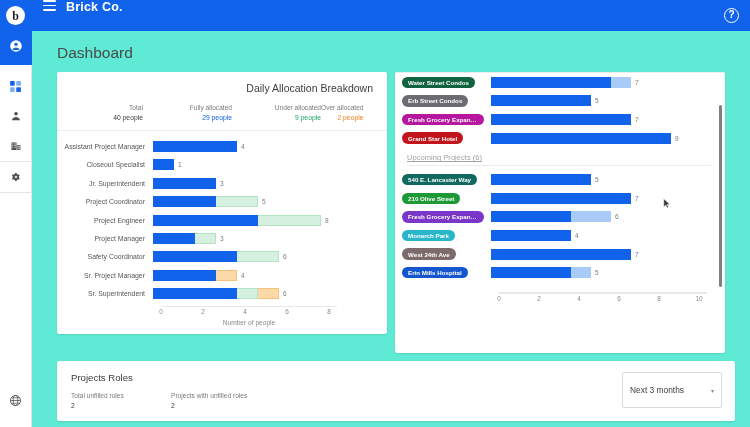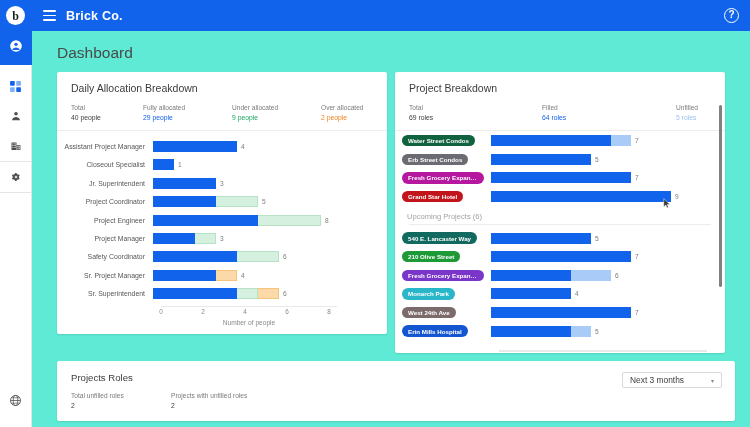--- a/index.html
+++ b/index.html
@@ -32,21 +32,21 @@
   .rail-item {
     width: 32px; height: 30px; display: flex; align-items: center; justify-content: center;
     cursor: pointer;
   }
   .rail-sep { width: 100%; height: 1px; background: #e3e5e8; }
   .rail-spacer { flex: 1; }
 
   
   .topbar {
     position: absolute; left: 32px; top: 0; width: 718px; height: 31px;
-    background: #1263eb; display: flex; align-items: center;
+    background: #1263eb; display: flex; 
   }
   .hamburger { width: 34px; display: flex; flex-direction: column; gap: 3px;
                align-items: center; cursor: pointer; }
   .hamburger i { display: block; width: 13px; height: 1.6px; background: #fff; border-radius: 1px; }
   .brand { color: #fff; font-size: 12.5px; font-weight: bold; letter-spacing: .2px; }
   .help-btn {
     position: absolute; right: 11px; top: 8px; width: 15px; height: 15px;
     border-radius: 50%; border: 1.4px solid #ffffff;
     color: #fff; font-size: 10px; line-height: 12px; text-align: center;
     cursor: pointer; font-weight: bold;
@@ -56,21 +56,21 @@
   .page { position: absolute; left: 32px; top: 31px; width: 718px; height: 396px;
           background: #5eead4; overflow: hidden; }
   .page-title { font-size: 15.5px; color: #4a4a4a; padding: 13px 0 10px 25px; font-weight: normal; }
 
   .cards { display: flex; gap: 8px; padding: 0 15px 0 25px; }
 
   .card {
     background: #fff; border-radius: 2px;
     box-shadow: 0 1px 2px rgba(0,0,0,.10), 0 0 1px rgba(0,0,0,.06);
   }
-  .card-head { padding: 10px 14px 8px 14px; }
+  .card-head { padding: 10px 14px 8px 14px; text-align: right; }
   .card-title { font-size: 10.5px; color: #3c3c3c; margin-bottom: 9px; }
   .stats { display: flex; }
   .stat-label { font-size: 6.6px; color: #7b7b7b; line-height: 1.45; }
   .stat-value { font-size: 6.8px; color: #3c3c3c; line-height: 1.45; }
   .stat-value.blue  { color: #1263eb; }
   .stat-value.green { color: #1fa463; }
   .stat-value.orange{ color: #f0821e; }
   .stat-value.lightblue { color: #9dc3f5; }
   .card-sep { height: 1px; background: #ebecee; }
 
@@ -98,35 +98,35 @@
 
   
   #card-project { width: 330px; height: 281px; position: relative; overflow: hidden; }
   .proj-scroll { position: relative; height: 216px; overflow: hidden; }
   .badge {
     display: inline-block; color: #fff; font-size: 6.2px; font-weight: bold;
     padding: 2.2px 6px; border-radius: 8px; white-space: nowrap;
     max-width: 82px; overflow: hidden; text-overflow: ellipsis;
   }
   .badge-cell { width: 96px; padding-left: 7px; display: flex; align-items: center; }
-  .section-head { font-size: 7.6px; color: #a3a3a3; padding: 6px 0 3px 12px; }
+  .section-head { font-size: 7.6px; color: #a3a3a3; padding: 6px 0 3px 12px; text-decoration: underline; }
   .section-rule { height: 1px; background: #ebecee; margin: 0 14px 4px 14px; }
   .vscroll {
     position: absolute; right: 3px; top: 33px; width: 3.5px; height: 182px;
     background: #808080; border-radius: 2px; cursor: pointer;
   }
 
   
   #card-unfilled {
     margin: 8px 15px 0 25px; width: 678px; height: 60px; position: relative;
   }
   .unf-head { padding: 11px 14px 0 14px; }
   .unf-title { font-size: 9.6px; color: #3c3c3c; margin-bottom: 8px; }
   .select {
-    position: absolute; right: 13px; top: 11px; width: 100px; height: 16px;
+    position: absolute; right: 13px; top: 11px; width: 100px; height: 36px;
     border: 1px solid #d8dadd; border-radius: 2px; background: #fff;
     display: flex; align-items: center; padding: 0 7px;
     font-size: 8.4px; color: #3c3c3c; cursor: pointer; gap: 8px;
   }
   .select .caret { margin-left: auto; color: #8a8a8a; font-size: 6px; }
 
   .cursor { position: absolute; left: 663px; top: 198px; width: 8px; height: 11px; z-index: 9; }
 </style>
 </head>
 <body>
@@ -326,37 +326,20 @@
                 <span class="tick" style="left: 84px;">4</span>
                 <span class="tick" style="left: 126px;">6</span>
                 <span class="tick" style="left: 168px;">8</span>
               </div>
               <div class="axis-title">Number of people</div>
             </div>
           </div>
       </div>
 
       <div class="card" id="card-project">
-        <div class="card-head">
-          <div class="card-title">Project Breakdown</div>
-          <div class="stats" id="project-stats">
-              <div style="width: 133px;">
-                <div class="stat-label">Total</div>
-                <div class="stat-value ">69 roles</div>
-              </div>
-              <div style="width: 134px;">
-                <div class="stat-label">Filled</div>
-                <div class="stat-value blue">64 roles</div>
-              </div>
-              <div style="width: auto;">
-                <div class="stat-label">Unfilled</div>
-                <div class="stat-value lightblue">5 roles</div>
-              </div>
-            </div>
-        </div>
         <div class="card-sep"></div>
         <div class="proj-scroll" id="project-chart">
             <div class="row" style="height: 18.6px;">
               <div class="badge-cell">
                 <span class="badge" style="background: rgb(17, 99, 63);">Water Street Condos</span>
               </div>
               <div class="bars">
                 <div class="seg filled" style="width: 120px;"></div>
                 <div class="seg unfilled" style="width: 20px;"></div>
               </div>

